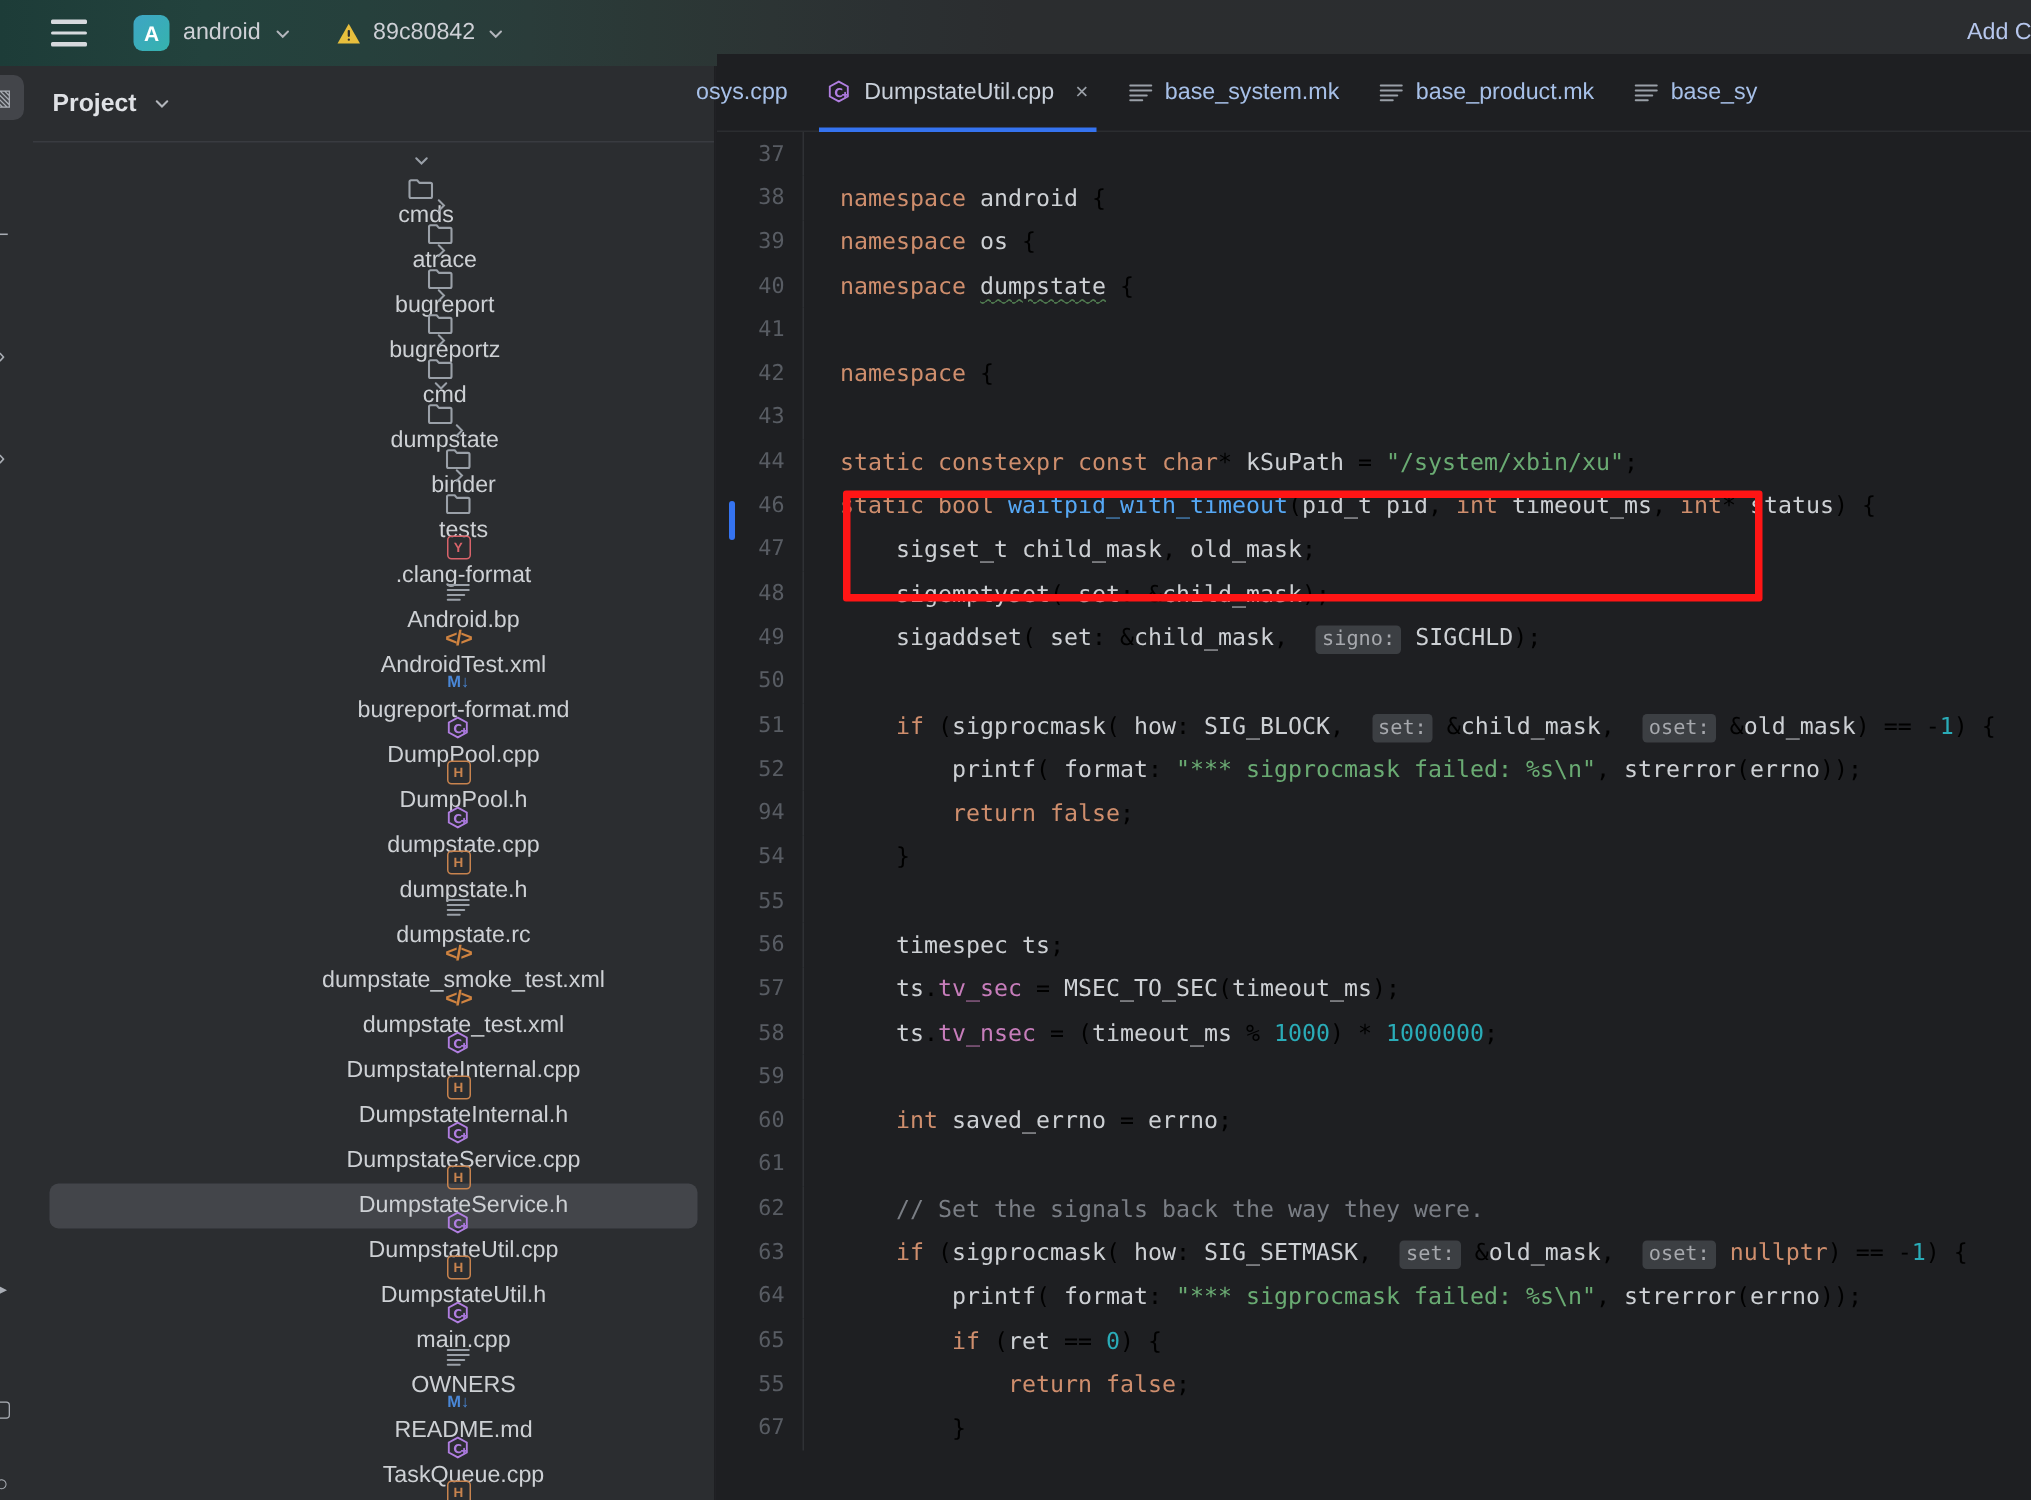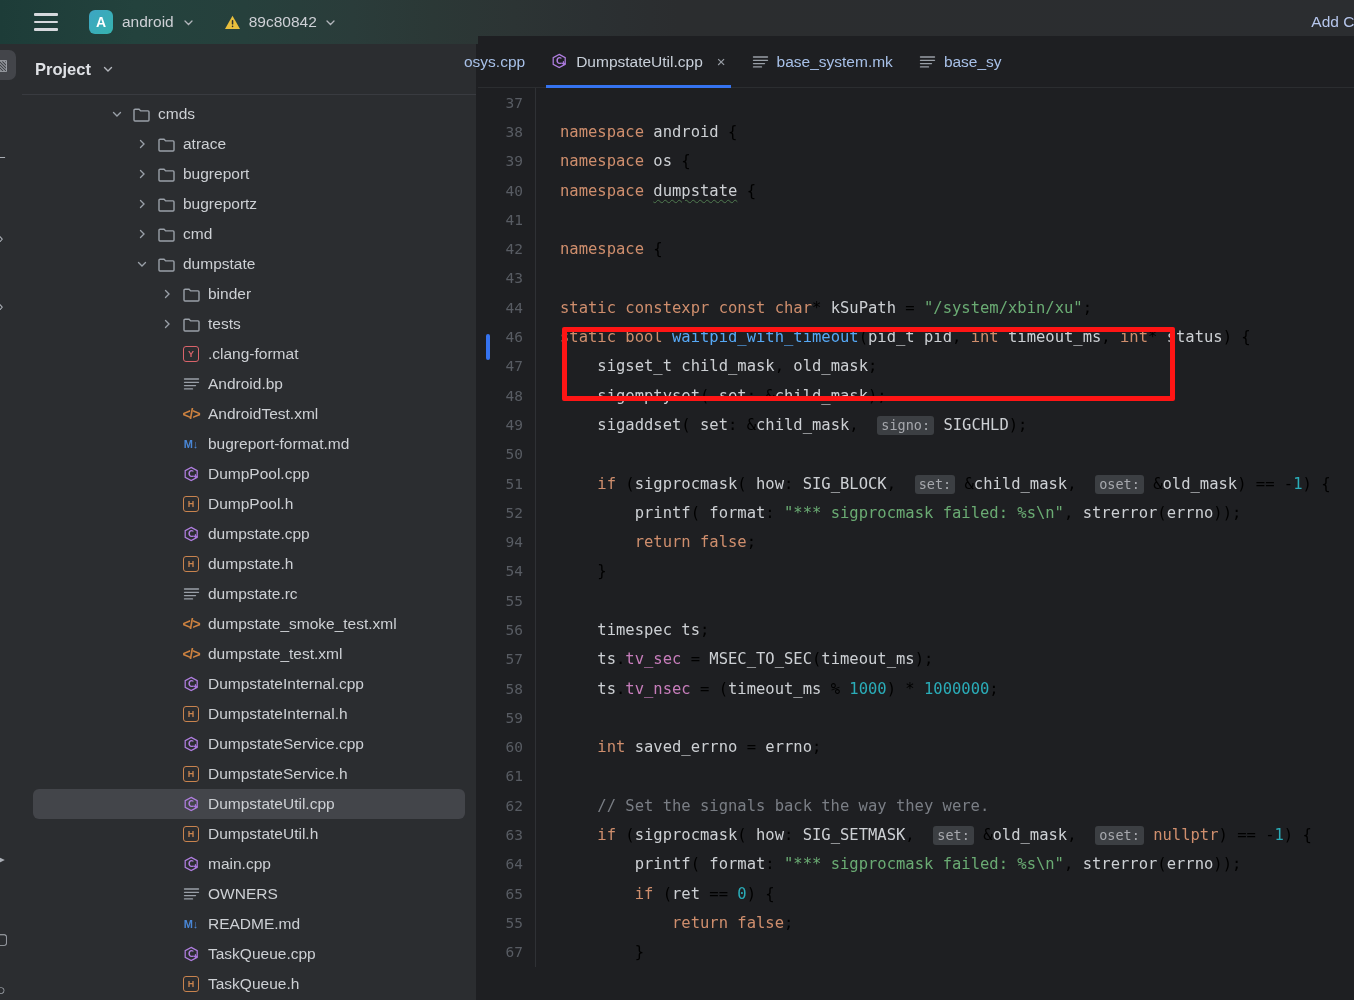--- a/index.html
+++ b/index.html
@@ -65,21 +65,21 @@
     height: 51px; display: flex; align-items: center; padding-left: 13px;
     border-bottom: 1px solid #393b40;
   }
   .panel-title { color: #dfe1e5; font-size: 16.5px; font-weight: 700; }
   .panel-title-chev { margin-left: 11px; display:flex; align-items:center; cursor: pointer; }
 
   #tree { position: absolute; top: 52px; left: 0; right: 0; bottom: 0; overflow: hidden; padding-top: 3px; }
   .row {
     height: 30px; display: flex; align-items: center; cursor: pointer;
     font-size: 15.5px; color: #cdd0d4; white-space: nowrap;
-    margin: 0 11px 0 11px; border-radius: 6px; padding-right: 6px;
+    margin: 0 11px 0 11px; border-radius: 6px; padding-right: 6px; flex-direction: column;
   }
   .row.selected { background: #43454a; }
   .row.selected .label { color: #7aa7e8; }
   .row .arrow { width: 16px; height: 16px; flex: 0 0 16px; display:flex; align-items:center; justify-content:center; }
   .row .fic { width: 20px; flex: 0 0 20px; display: flex; align-items: center; justify-content: center; margin-right: 7px; }
   .row .label { color: #cdd0d4; }
   .row.file .label { color: #cdd0d4; }
 
   
   .ic-box { width: 16px; height: 16px; border:1.6px solid; border-radius: 3px;
@@ -537,20 +537,28 @@
         <span>DumpstateUtil.cpp</span>
         <span class="tclose">×</span>
       </div>
       <div class="tab">
         <span style="display: flex; align-items: center;">
           <svg width="17" height="14" viewBox="0 0 17 14">
             <path d="M1.5 2h14 M1.5 5.3h14 M1.5 8.6h11 M1.5 11.9h8" stroke="#9aa0a8" stroke-width="1.35" stroke-linecap="round"></path>
           </svg>
         </span>
         <span>base_system.mk</span>
+      </div>
+      <div class="tab">
+        <span style="display: flex; align-items: center;">
+          <svg width="17" height="14" viewBox="0 0 17 14">
+            <path d="M1.5 2h14 M1.5 5.3h14 M1.5 8.6h11 M1.5 11.9h8" stroke="#9aa0a8" stroke-width="1.35" stroke-linecap="round"></path>
+          </svg>
+        </span>
+        <span>base_product.mk</span>
       </div>
       <div class="tab">
         <span style="display: flex; align-items: center;">
           <svg width="17" height="14" viewBox="0 0 17 14">
             <path d="M1.5 2h14 M1.5 5.3h14 M1.5 8.6h11 M1.5 11.9h8" stroke="#9aa0a8" stroke-width="1.35" stroke-linecap="round"></path>
           </svg>
         </span>
         <span>base_sy</span>
       </div>
     </div>

